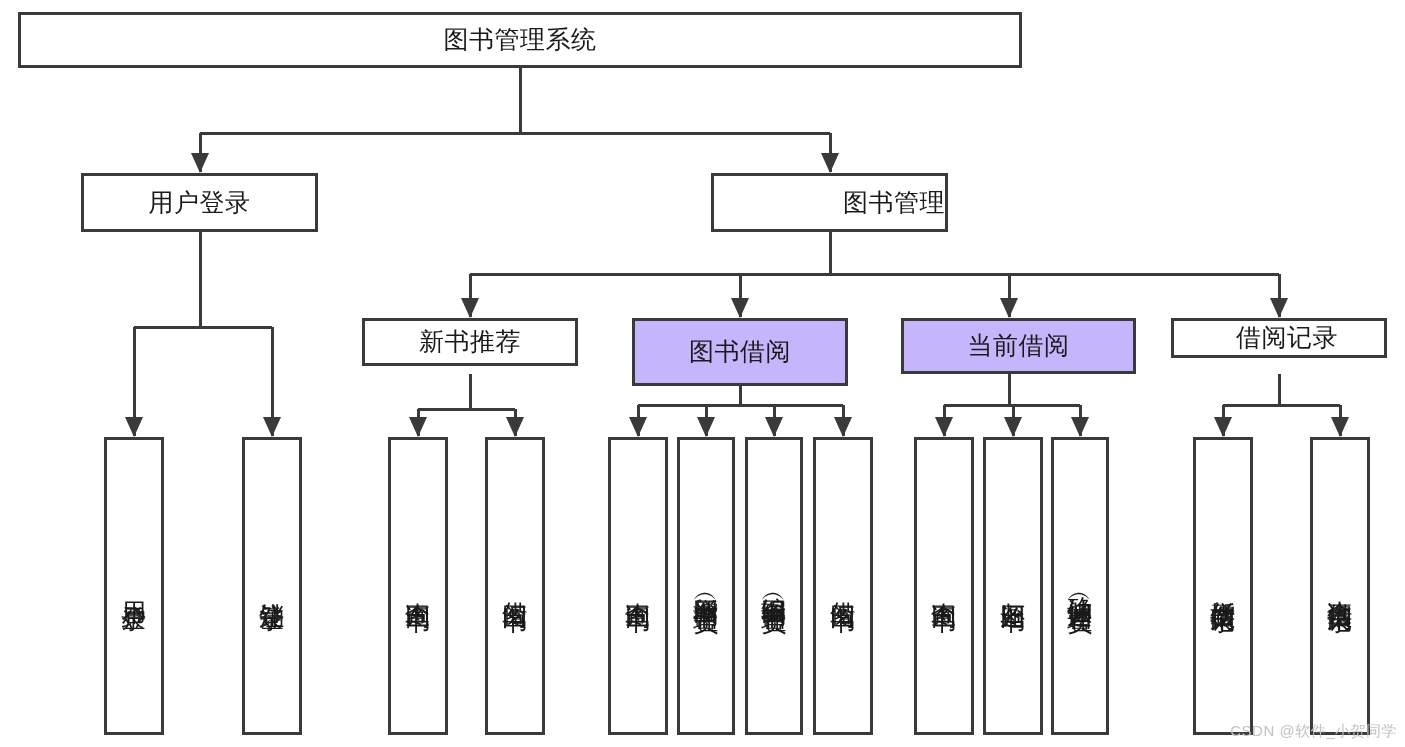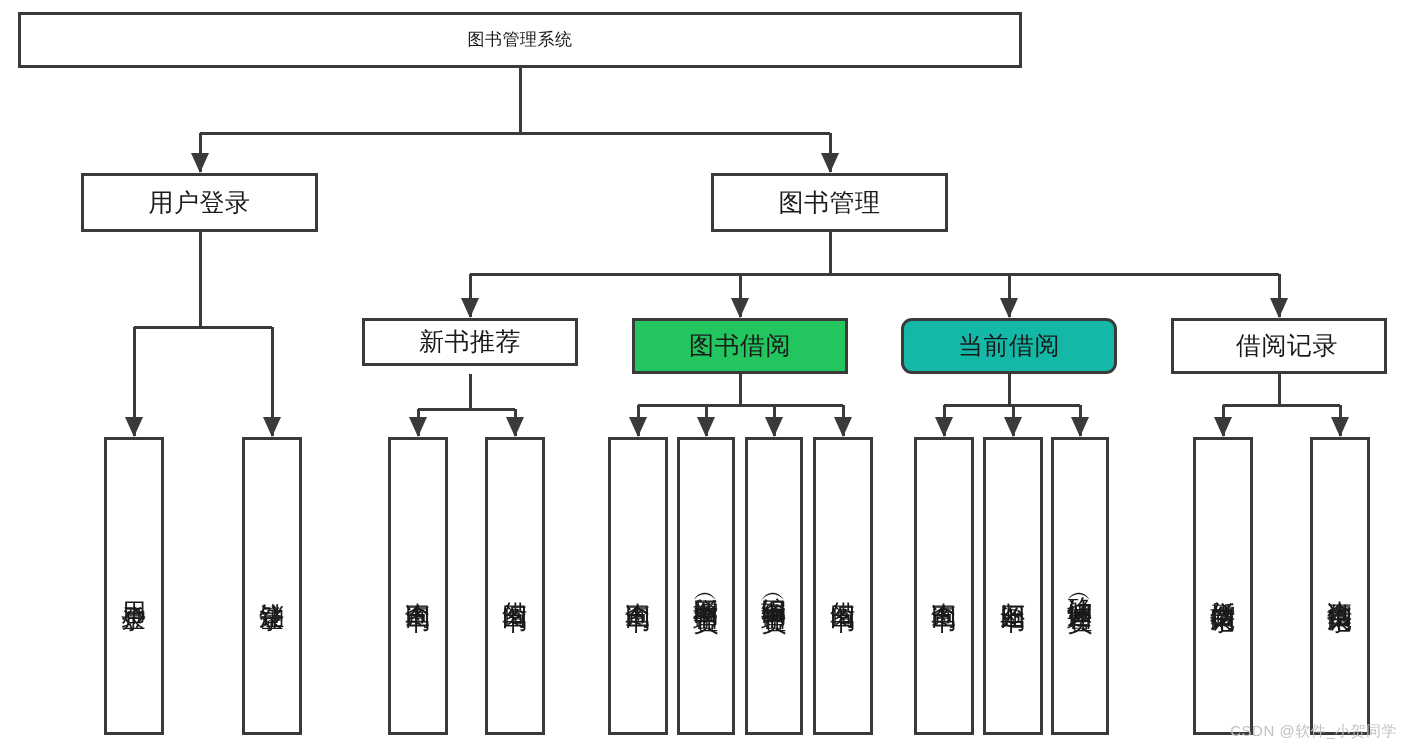--- a/index.html
+++ b/index.html
@@ -34,21 +34,21 @@
     color: #1a1a1a;
     text-align: center;
     line-height: 1.18;
     letter-spacing: 0.5px;
     white-space: nowrap;
   }
   .node-box.horiz .node-label {
     font-size: 25px;
   }
   .node-box.root .node-label {
-    font-size: 17px;
+    font-size: 25px;
   }
   .node-box.vert {
     align-items: center;
     justify-content: center;
     padding: 6px 0;
   }
   .node-box.vert .node-label {
     writing-mode: vertical-rl;
     text-orientation: upright;
     font-size: 25px;
@@ -133,33 +133,33 @@
       <line x1="1340" y1="405" x2="1340" y2="436" stroke="#3a3a3a" stroke-width="3" shape-rendering="crispEdges"></line>
       <polygon points="1331,417 1349,417 1340,437" fill="#3a3a3a"></polygon>
     </svg>
   <div id="nodes-layer">
       <div class="node-box horiz root" style="left: 18px; top: 12px; width: 1004px; height: 56px; border-color: rgb(58, 58, 58); background: rgb(255, 255, 255);">
         <span class="node-label" style="color: rgb(26, 26, 26);">图书管理系统</span>
       </div>
       <div class="node-box horiz" style="left: 81px; top: 173px; width: 237px; height: 59px; border-color: rgb(58, 58, 58); background: rgb(255, 255, 255);">
         <span class="node-label" style="color: rgb(26, 26, 26);">用户登录</span>
       </div>
-      <div class="node-box horiz" style="left: 711px; top: 173px; width: 237px; height: 59px; border-color: rgb(58, 58, 58); background: rgb(255, 255, 255);">
+      <div class="node-box horiz" style="left: 711px; top: 173px; width: 237px; height: 59px; border-color: rgb(58, 58, 58); background: rgb(255, 255, 255); justify-content: flex-end;">
         <span class="node-label" style="color: rgb(26, 26, 26);">图书管理</span>
       </div>
       <div class="node-box horiz" style="left: 362px; top: 318px; width: 216px; height: 48px; border-color: rgb(58, 58, 58); background: rgb(255, 255, 255);">
         <span class="node-label" style="color: rgb(26, 26, 26);">新书推荐</span>
       </div>
-      <div class="node-box horiz" style="left: 632px; top: 318px; width: 216px; height: 56px; border-color: rgb(58, 58, 58); background: #22c55e;">
+      <div class="node-box horiz" style="left: 632px; top: 318px; width: 216px; height: 68px; border-color: rgb(58, 58, 58); background: #c4b5fd;">
         <span class="node-label" style="color: rgb(26, 26, 26);">图书借阅</span>
       </div>
-      <div class="node-box horiz" style="left: 901px; top: 318px; width: 216px; height: 56px; border-color: rgb(58, 58, 58); background: #14b8a6; border-radius: 11px;">
+      <div class="node-box horiz" style="left: 901px; top: 318px; width: 235px; height: 56px; border-color: rgb(58, 58, 58); background: #c4b5fd;">
         <span class="node-label" style="color: rgb(26, 26, 26);">当前借阅</span>
       </div>
-      <div class="node-box horiz" style="left: 1171px; top: 318px; width: 216px; height: 56px; border-color: rgb(58, 58, 58); background: rgb(255, 255, 255); padding-left: 16px;">
+      <div class="node-box horiz" style="left: 1171px; top: 318px; width: 216px; height: 40px; border-color: rgb(58, 58, 58); background: rgb(255, 255, 255); padding-left: 16px;">
         <span class="node-label" style="color: rgb(26, 26, 26);">借阅记录</span>
       </div>
       <div class="node-box vert" style="left: 104px; top: 437px; width: 60px; height: 298px; border-color: rgb(58, 58, 58); background: rgb(255, 255, 255);">
         <span class="node-label" style="color: rgb(26, 26, 26);">用户登录</span>
       </div>
       <div class="node-box vert" style="left: 242px; top: 437px; width: 60px; height: 298px; border-color: rgb(58, 58, 58); background: rgb(255, 255, 255);">
         <span class="node-label" style="color: rgb(26, 26, 26);">注销登录</span>
       </div>
       <div class="node-box vert" style="left: 388px; top: 437px; width: 60px; height: 298px; border-color: rgb(58, 58, 58); background: rgb(255, 255, 255);">
         <span class="node-label" style="color: rgb(26, 26, 26);">查询图书</span>

